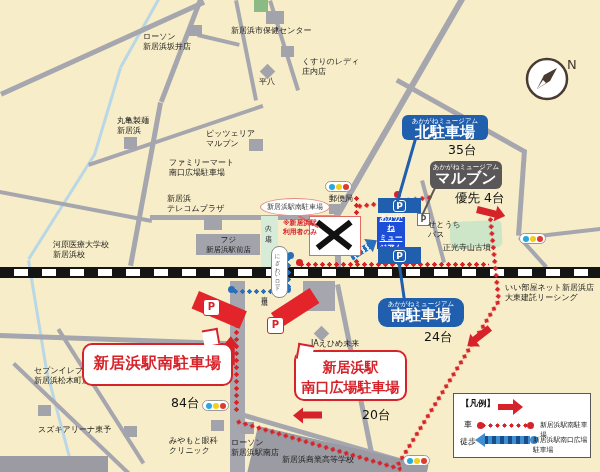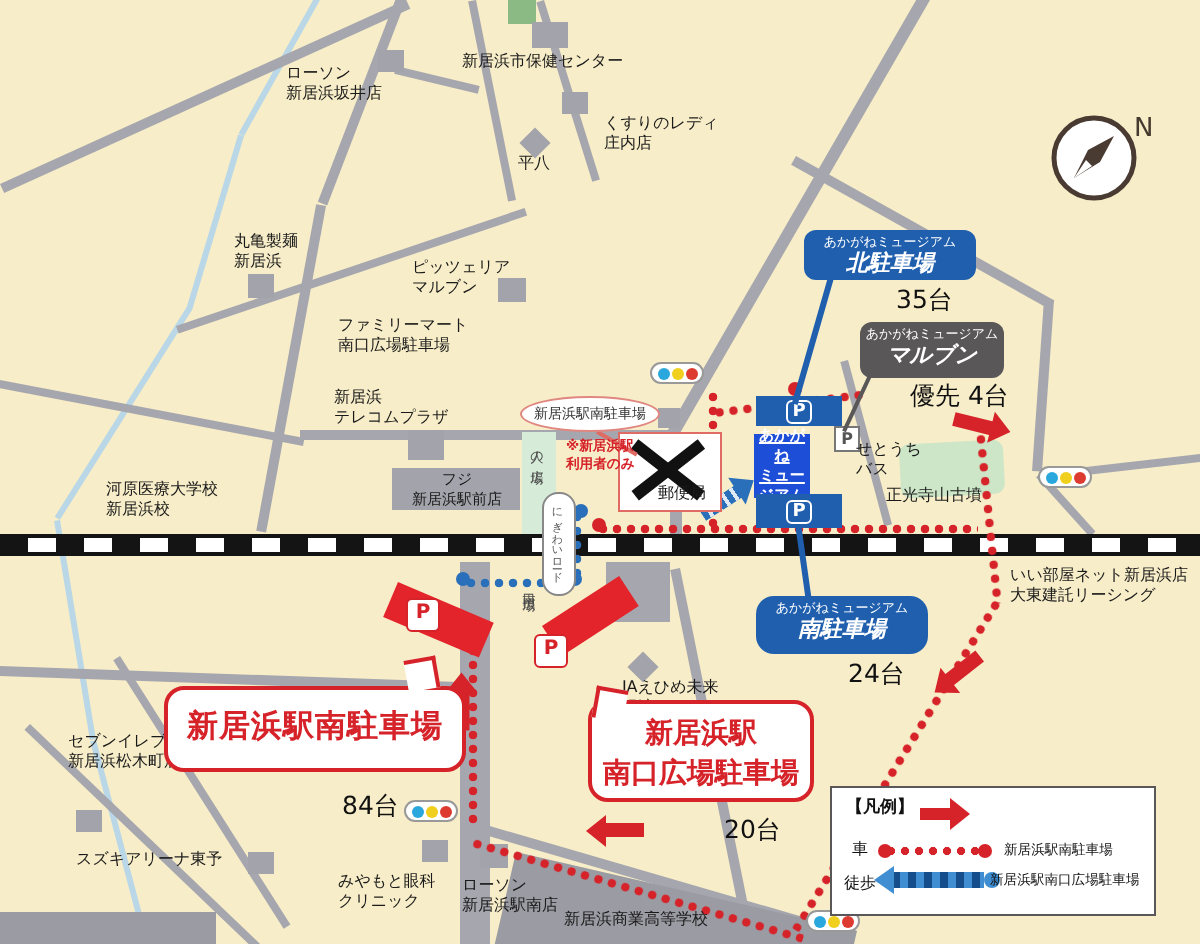--- a/index.html
+++ b/index.html
@@ -32,21 +32,21 @@
   .bluep{position:absolute;background:#1f5fae;z-index:12;display:flex;align-items:center;justify-content:center;}
   .pglyph{display:inline-block;border:1.4px solid #fff;border-radius:3px;color:#fff;font-weight:bold;
           font-size:9px;line-height:10px;padding:0 2.5px;}
   .psmall{position:absolute;width:11px;height:11px;background:#fff;border:1px solid #777;color:#555;
           font-size:8px;font-weight:bold;line-height:11px;text-align:center;z-index:16;}
   #museum{position:absolute;left:377px;top:217px;width:28px;height:32px;background:#1d4ed8;z-index:12;
           color:#fff;font-size:7.5px;font-weight:bold;text-align:center;display:flex;align-items:center;justify-content:center;white-space:pre-line;line-height:1.35;text-decoration:underline;}
   
   .co{position:absolute;border-radius:6px;color:#fff;text-align:center;z-index:40;}
   .co .l1{display:block;font-size:6.5px;line-height:9px;margin-top:2px;}
-  .co .l2{display:block;font-size:11px;font-weight:bold;line-height:12px;font-style:italic;}
+  .co .l2{display:block;font-size:15px;font-weight:bold;line-height:12px;}
   .co.blue{background:#1f5fae;}
   .co.gray{background:#595757;}
   .oval{position:absolute;left:260px;top:198px;width:70px;height:18px;background:#fff;border:1.5px solid #e08880;
         border-radius:50%;z-index:38;font-size:7px;color:#333;text-align:center;line-height:16px;box-sizing:border-box;}
   .bigco{position:absolute;background:#fff;border:2px solid #d6232a;border-radius:10px;color:#d6232a;
          font-weight:bold;text-align:center;z-index:40;}
   .leader{position:absolute;transform-origin:0 0;z-index:28;}
   .tail{position:absolute;width:14px;height:14px;background:#fff;border-top:2px solid #d6232a;border-left:2px solid #d6232a;z-index:41;}
   
   .xbox{position:absolute;left:309px;top:216px;width:50px;height:38px;background:#fff;border:1px solid #e06a64;z-index:17;}
@@ -61,21 +61,21 @@
   
   .pill{position:absolute;width:27px;height:11px;background:#fff;border:1px solid #999;border-radius:6px;z-index:35;
         display:flex;align-items:center;justify-content:space-around;padding:0 2px;box-sizing:border-box;}
   .pill i{width:6px;height:6px;border-radius:50%;display:block;}
   
   #jrbox{position:absolute;left:286px;top:261px;width:72px;height:25px;background:#fff;border:2px solid #111;
          box-sizing:border-box;z-index:20;font-size:10px;font-weight:bold;text-align:center;line-height:21px;color:#111;}
   .nigioval{position:absolute;left:271px;top:246px;width:15px;height:50px;background:#fff;border:1px solid #888;
             border-radius:8px;z-index:21;}
   
-  #legend{position:absolute;left:415px;top:393px;width:163px;height:65px;background:#fff;border:1.5px solid #595757;
+  #legend{position:absolute;left:453px;top:393px;width:138px;height:65px;background:#fff;border:1.5px solid #595757;
           z-index:45;box-sizing:border-box;}
   #legend .t{position:absolute;left:7px;top:4px;font-size:8.5px;font-weight:bold;color:#111;}
   #legend .rowlbl{position:absolute;font-size:8px;color:#111;}
   #legend .dest{position:absolute;font-size:6.8px;color:#111;}
   #legend .ldots{position:absolute;left:27px;top:29px;width:48px;height:5px;
           background-image:radial-gradient(circle 2px at 2.5px 2.5px,#d6232a 1.9px,transparent 2.2px);
           background-size:7px 5px;background-repeat:repeat-x;}
   #legend .ldot{position:absolute;width:7px;height:7px;border-radius:50%;background:#d6232a;}
   #legend .walkarr{position:absolute;left:30px;top:42px;width:46px;height:8px;background:#3f8ed2;
           background-image:repeating-linear-gradient(90deg,#164e8c 0 4px,transparent 4px 8px);}
@@ -249,21 +249,21 @@
       <div class="lbl" style="left: 206px; top: 129px;">ピッツェリア
 マルブン</div>
       <div class="lbl" style="left: 169px; top: 158px;">ファミリーマート
 南口広場駐車場</div>
       <div class="lbl" style="left: 167px; top: 194px;">新居浜
 テレコムプラザ</div>
       <div class="lbl" style="left: 53px; top: 240px;">河原医療大学校
 新居浜校</div>
       <div class="lbl onbox" style="left: 206px; top: 235px;">フジ
 新居浜駅前店</div>
-      <div class="lbl" style="left: 329px; top: 194px; margin-top: 48px;">郵便局</div>
+      <div class="lbl" style="left: 329px; top: 194px;">郵便局</div>
       <div class="lbl" style="left: 428px; top: 220px;">せとうち
 バス</div>
       <div class="lbl" style="left: 443px; top: 243px;">正光寺山古墳</div>
       <div class="lbl" style="left: 505px; top: 283px;">いい部屋ネット新居浜店
 大東建託リーシング</div>
       <div class="lbl" style="left: 311px; top: 339px;">JAえひめ未来
 経済センター</div>
       <div class="lbl" style="left: 34px; top: 366px;">セブンイレブン
 新居浜松木町店</div>
       <div class="lbl" style="left: 38px; top: 425px;">スズキアリーナ東予</div>

